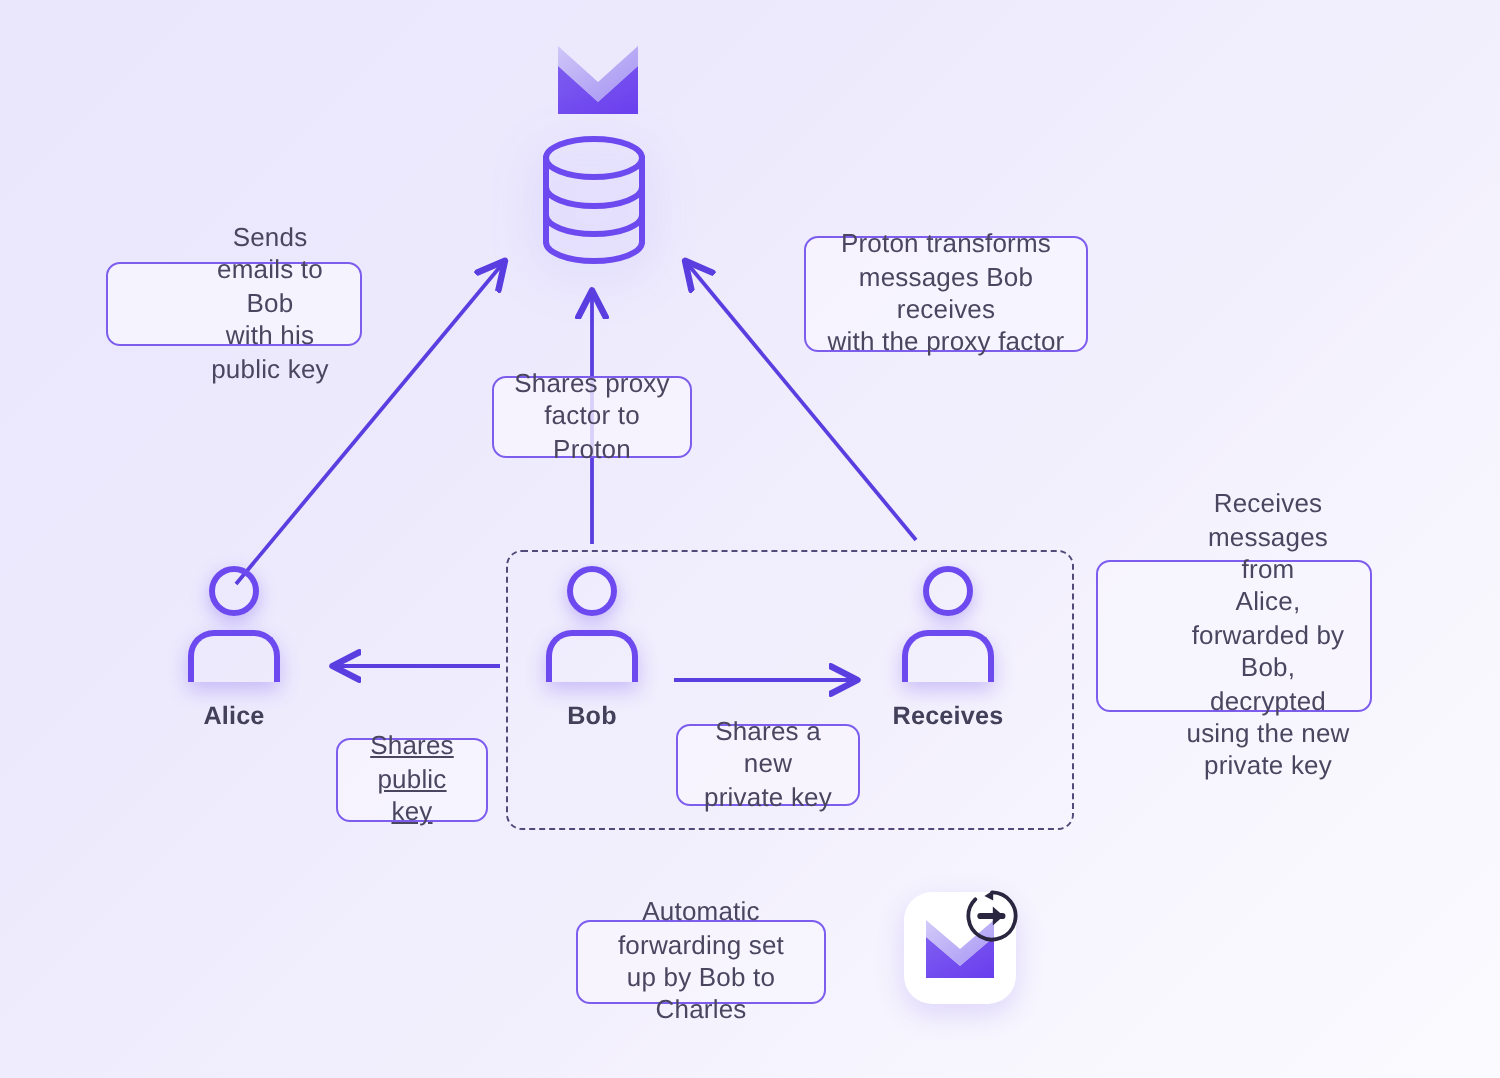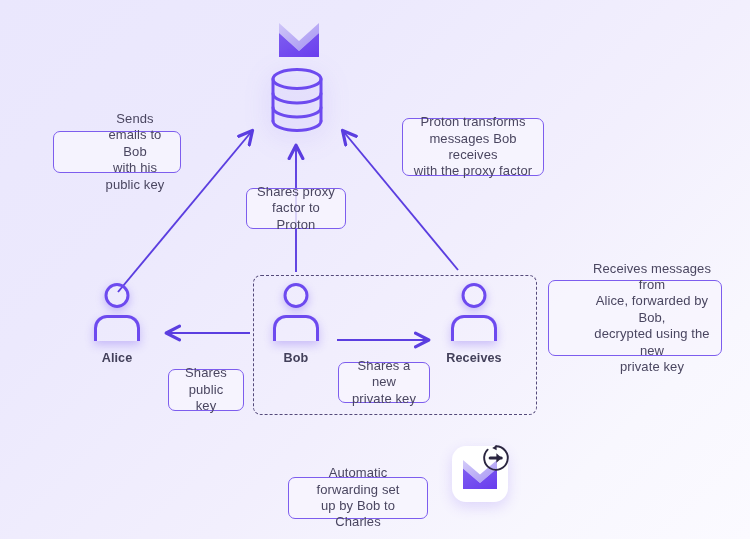--- a/index.html
+++ b/index.html
@@ -238,32 +238,32 @@
   <div class="callout" style="left:53px; top:131px; width:128px; height:42px;padding-left:45px;">Sends emails to Bob
 with his public key</div>
 
   <div class="callout" style="left:402px; top:118px; width:142px; height:58px;">Proton transforms
 messages Bob receives
 with the proxy factor</div>
 
   <div class="callout" style="left:246px; top:188px; width:100px; height:41px;">Shares proxy
 factor to Proton</div>
 
-  <div class="callout" style="left:548px; top:280px; width:174px; height:76px;padding-left:43px;">Receives messages from
+  <div class="callout" style="left:548px; top:280px; width:138px; height:76px;padding-left:43px;">Receives messages from
 Alice, forwarded by Bob,
 decrypted using the new
 private key</div>
 
-  <div class="callout" style="left:168px; top:369px; width:76px; height:42px;">Shares
+  <div class="callout" style="left:168px; top:369px; width:76px; height:42px;text-decoration:underline;">Shares
 public key</div>
 
   <div class="callout" style="left:338px; top:362px; width:92px; height:41px;">Shares a new
 private key</div>
 
-  <div class="callout" style="left:288px; top:477px; width:140px; height:42px;">Automatic forwarding set
+  <div class="callout" style="left:288px; top:460px; width:125px; height:42px;">Automatic forwarding set
 up by Bob to Charles</div>
 
   <div id="forward-icon">
     <div class="tile"></div>
     <svg class="mail" viewBox="0 0 36 31" width="36" height="31">
       <defs>
         <linearGradient id="fgTop" x1="0" y1="0" x2="1" y2="1">
           <stop offset="0" stop-color="#d3cbf9"></stop>
           <stop offset="1" stop-color="#a795f4"></stop>
         </linearGradient>

